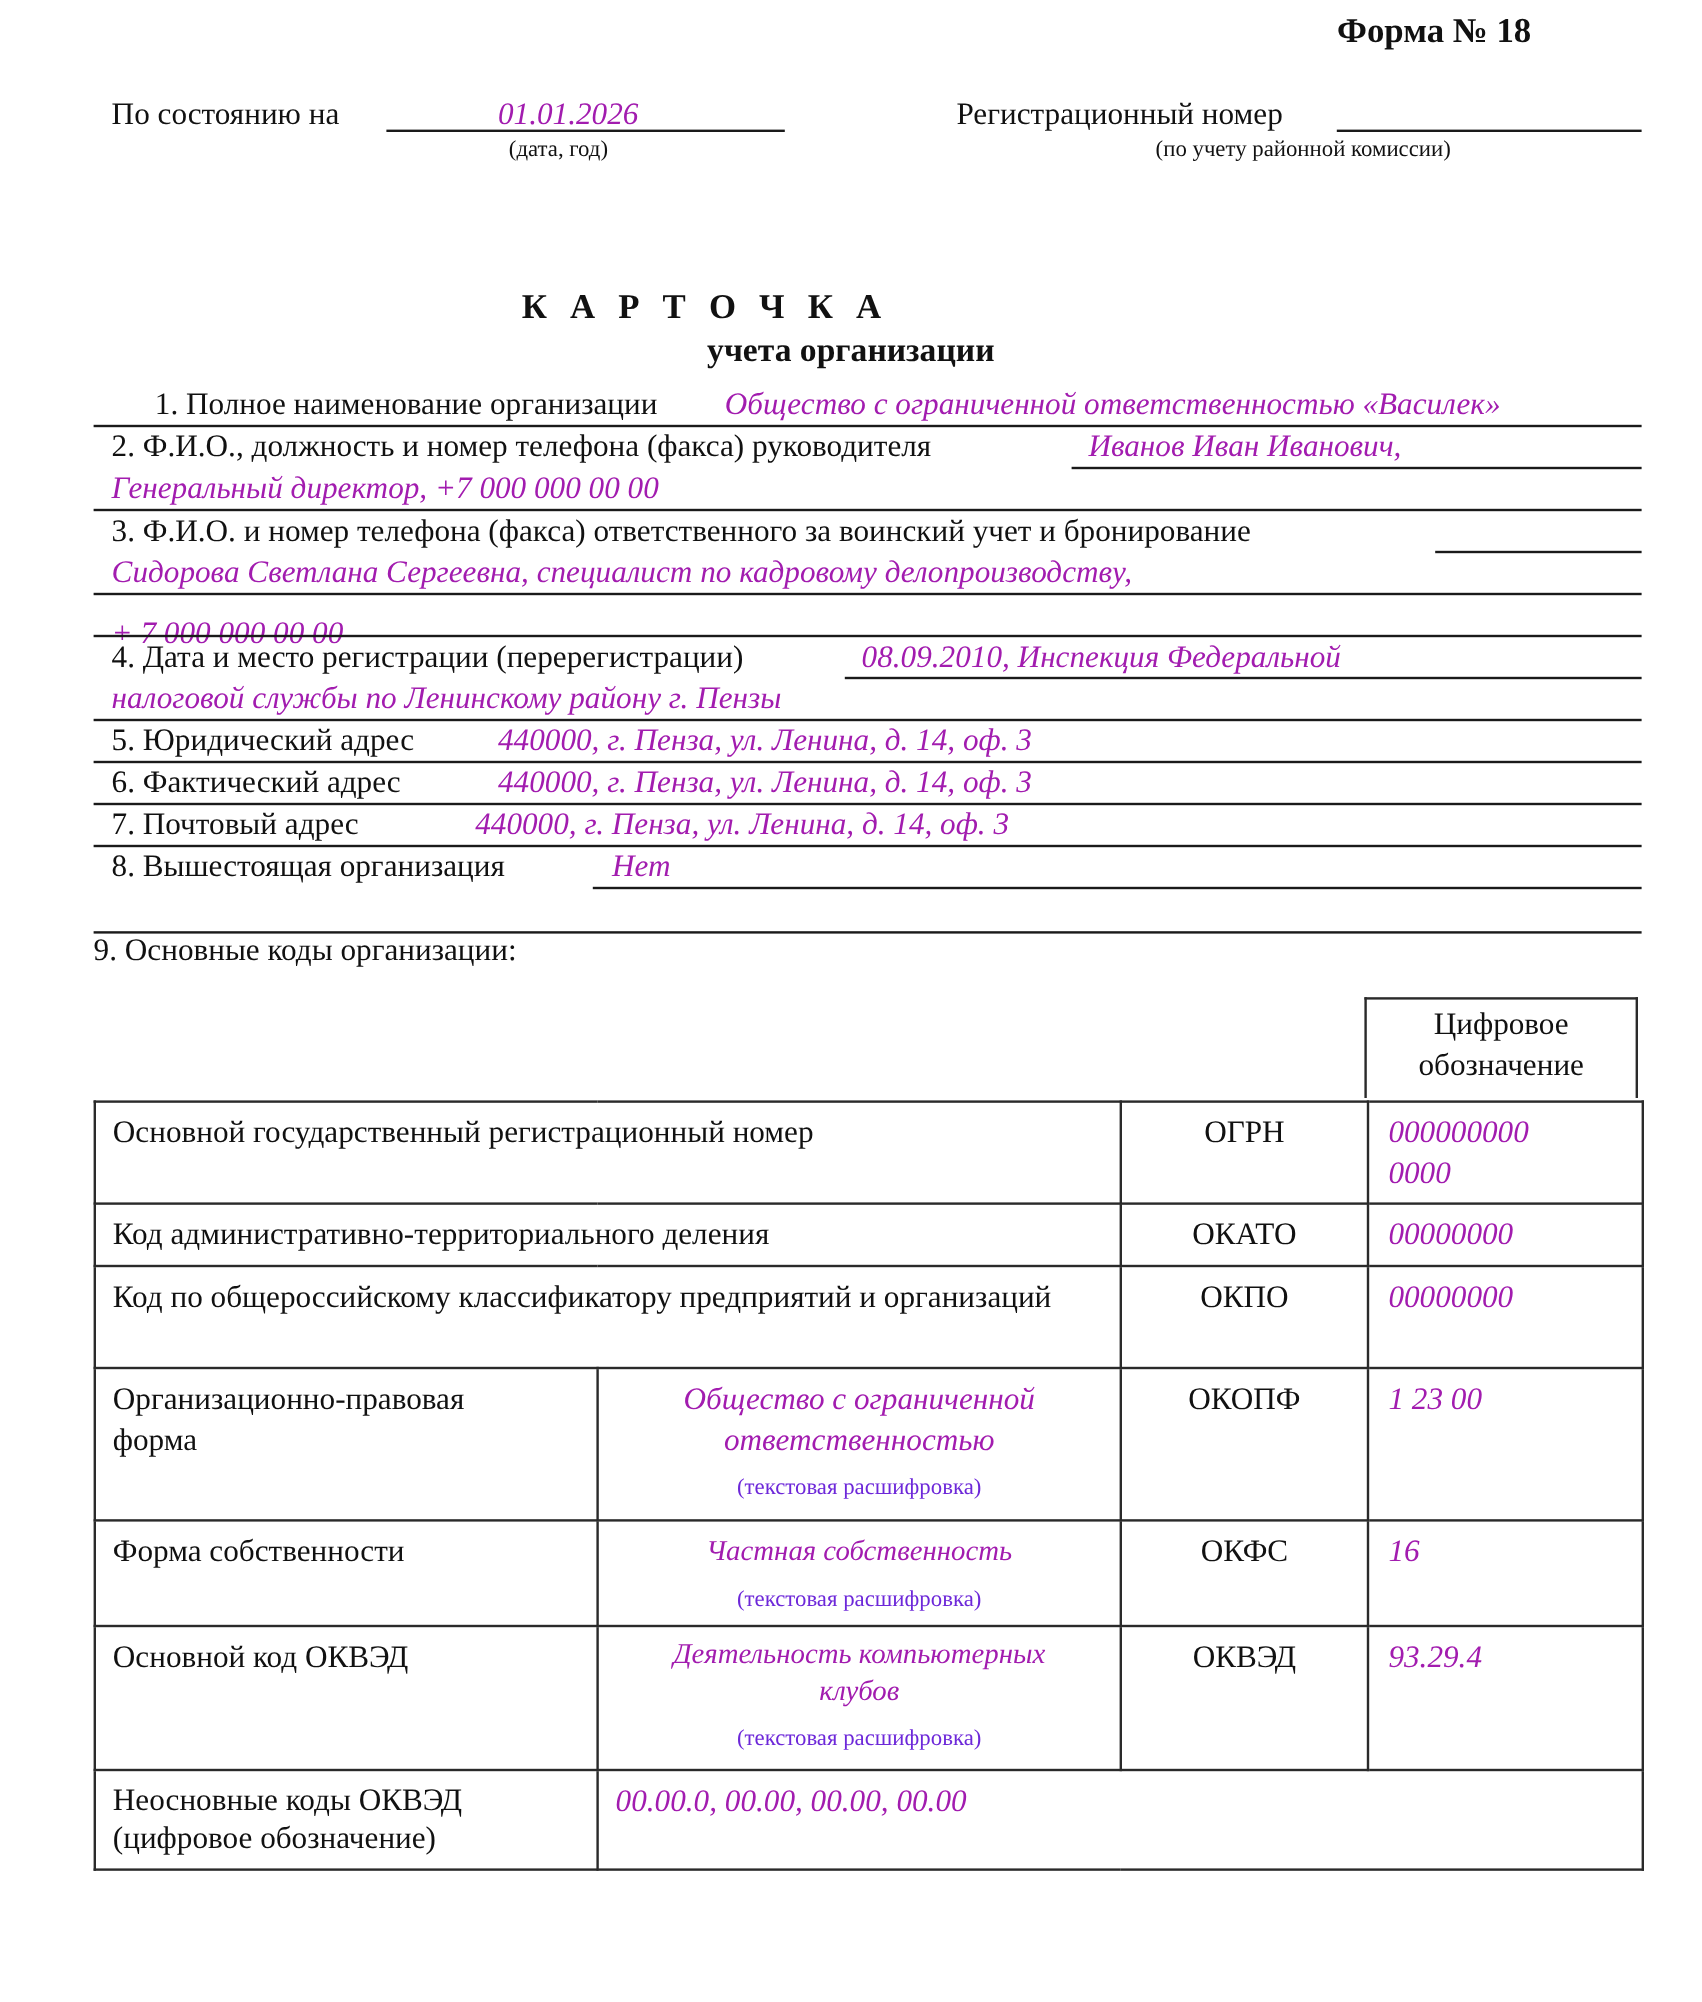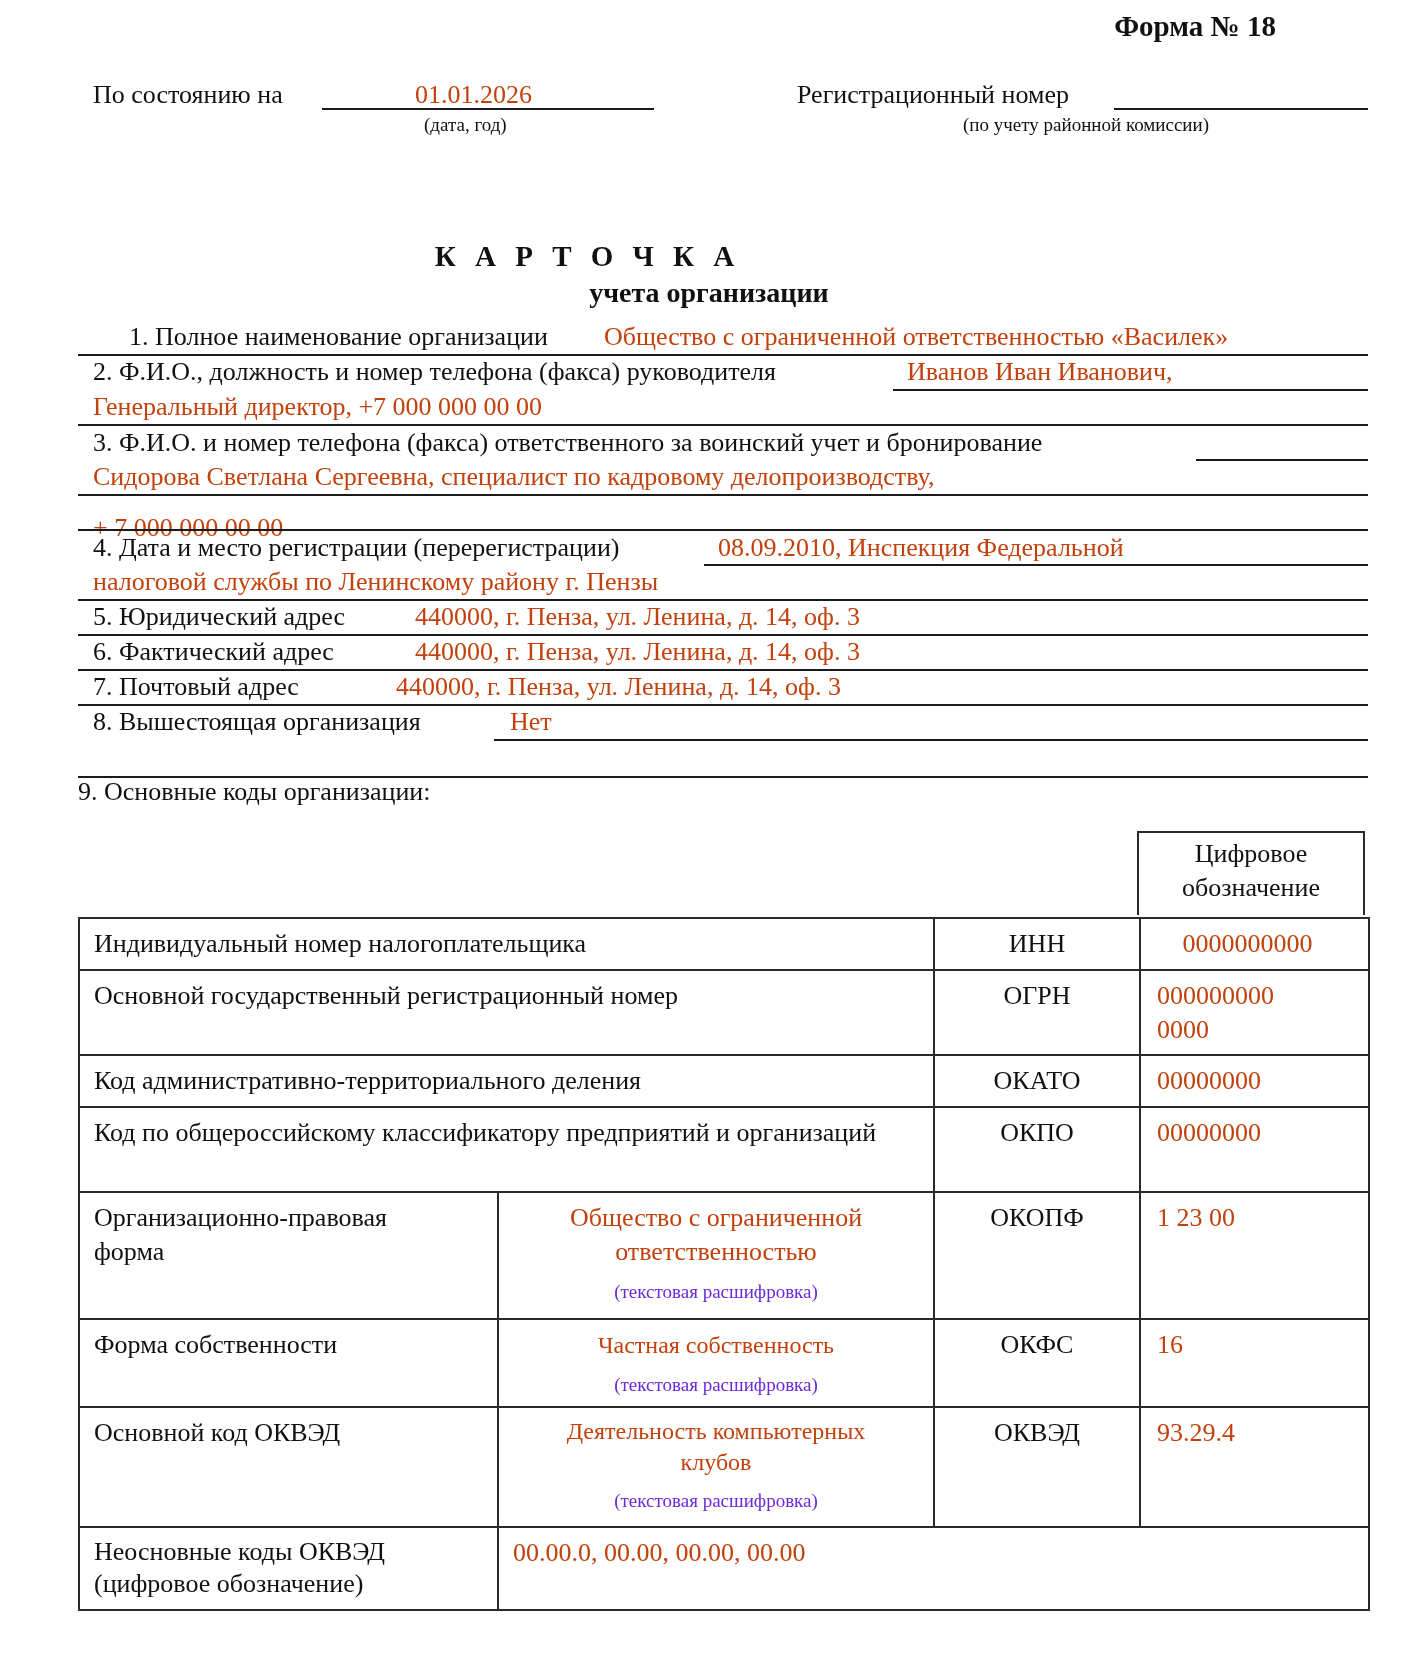--- a/index.html
+++ b/index.html
@@ -4,21 +4,21 @@
 <style>
   html, body { margin: 0; padding: 0; background: #ffffff; }
   body {
     width: 1418px; height: 1668px; position: relative; overflow: hidden;
     font-family: "Liberation Serif", "DejaVu Serif", serif;
     color: #111111;
   }
   .abs { position: absolute; white-space: nowrap; }
   .t26 { font-size: 26px; line-height: 30px; }
   .t20 { font-size: 19px; line-height: 22px; }
-  .red { color: #c2410c; }
+  .red { color: #a21caf; font-style: italic; }
   .bold { font-weight: bold; }
   .line { position: absolute; height: 0; border-top: 2px solid #1a1a1a; }
 
   
   .codes {
     position: absolute; left: 78px; top: 917px; width: 1290px;
     border-collapse: collapse; table-layout: fixed;
   }
   .codes td {
     border: 2px solid #2a2a2a; vertical-align: top; padding: 0;
@@ -97,25 +97,20 @@
 <div class="head-cell">Цифровое обозначение</div>
 
 <table class="codes">
   <colgroup>
     <col style="width:419px">
       <col style="width:436px">
       <col style="width:206px">
       <col style="width:229px">
   </colgroup>
   <tbody>
-      <tr style="height:52px">
-    <td class="label" colspan="2">Индивидуальный номер налогоплательщика</td>
-    <td class="code">ИНН</td>
-    <td class="val red" style="text-align:center; padding-left:0;">0000000000</td>
-  </tr>
   <tr style="height:85px">
     <td class="label" colspan="2">Основной государственный регистрационный номер</td>
     <td class="code">ОГРН</td>
     <td class="val red" style="white-space:normal; word-spacing:200px;">000000000 0000</td>
   </tr>
   <tr style="height:52px">
     <td class="label" colspan="2">Код административно-территориального деления</td>
     <td class="code">ОКАТО</td>
     <td class="val red">00000000</td>
   </tr>

